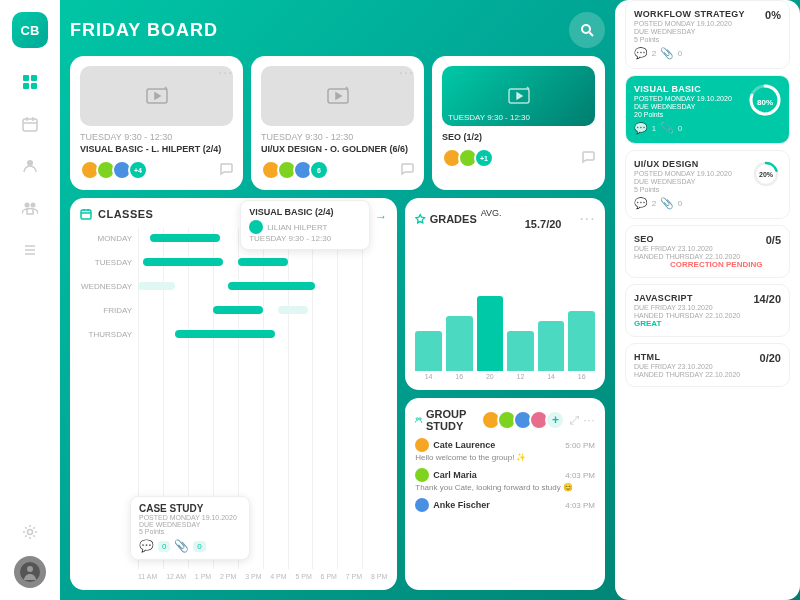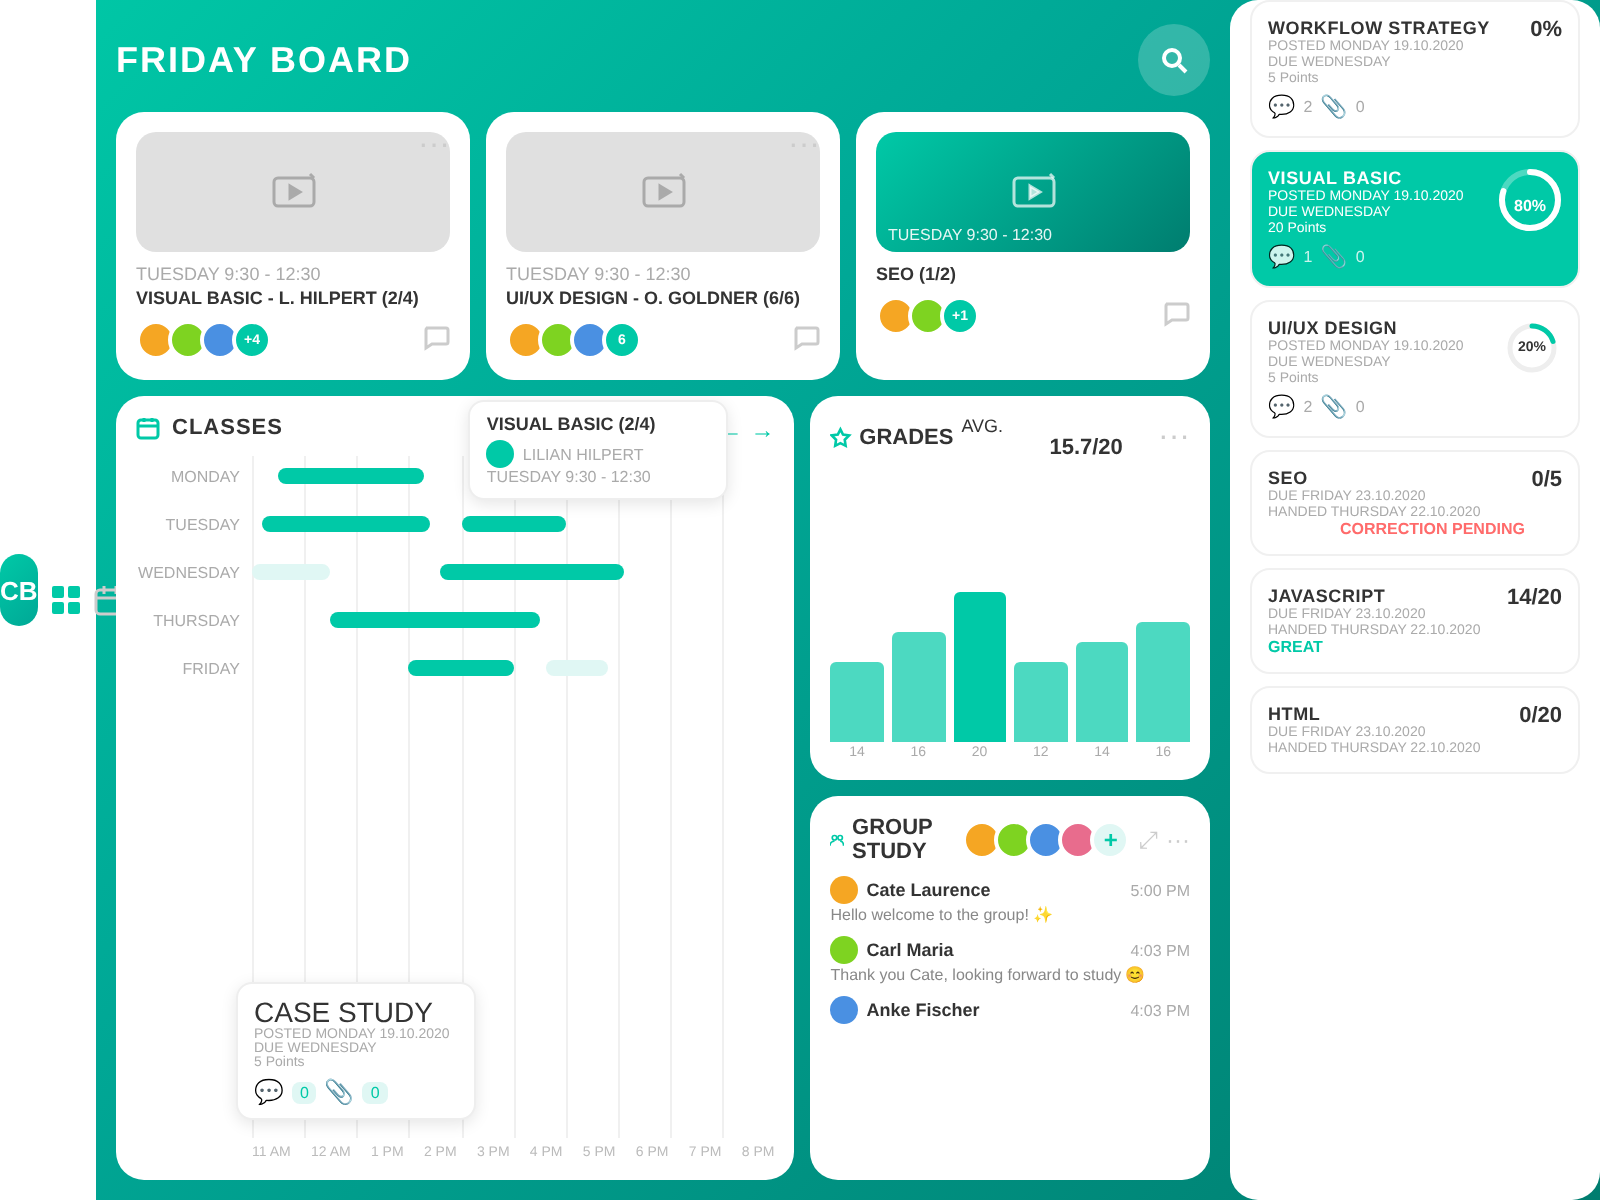--- a/index.html
+++ b/index.html
@@ -7,24 +7,24 @@
       font-family: 'Segoe UI', Arial, sans-serif;
       background: linear-gradient(135deg, #00c9a7 0%, #00a896 40%, #007d6f 100%);
       width: 800px;
       height: 600px;
       overflow: hidden;
       display: flex;
     }
 
     
     .sidebar {
-      width: 48px;
+      width: 60px;
       background: white;
       display: flex;
-      flex-direction: row;
+      flex-direction: column;
       align-items: center;
       padding: 12px 0;
       gap: 6px;
       flex-shrink: 0;
       border-radius: 0 0 0 0;
     }
     .sidebar-logo {
       width: 36px;
       height: 36px;
       background: linear-gradient(135deg, #00c9a7, #00a896);
@@ -310,22 +310,22 @@
       left: 60px;
       background: white;
       border: 1px solid #eee;
       border-radius: 8px;
       padding: 6px 8px;
       box-shadow: 0 2px 8px rgba(0,0,0,0.1);
       z-index: 10;
       min-width: 120px;
     }
     .case-title {
-      font-size: 14px;
-      font-weight: 400;
+      font-size: 10px;
+      font-weight: 700;
       color: #333;
     }
     .case-date {
       font-size: 7px;
       color: #aaa;
     }
     .case-actions {
       display: flex;
       align-items: center;
       gap: 4px;
@@ -825,30 +825,30 @@
           </div>
         </div>
         <div class="day-row">
           <div class="day-label">WEDNESDAY</div>
           <div class="day-bars">
             <div class="bar light" style="width:15%;margin-left:0%;"></div>
             <div class="bar" style="width:35%;margin-left:20%;"></div>
           </div>
         </div>
         <div class="day-row">
-          <div class="day-label">THURSDAY</div>
-          <div class="day-bars">
-            <div class="bar" style="width:40%;margin-left:15%;"></div>
-          </div>
-        </div>
-        <div class="day-row">
           <div class="day-label">FRIDAY</div>
           <div class="day-bars">
             <div class="bar" style="width:20%;margin-left:30%;"></div>
             <div class="bar light" style="width:12%;margin-left:5%;"></div>
+          </div>
+        </div>
+        <div class="day-row">
+          <div class="day-label">THURSDAY</div>
+          <div class="day-bars">
+            <div class="bar" style="width:40%;margin-left:15%;"></div>
           </div>
         </div>
       </div>
 
       <div class="time-axis">
         <span class="time-label">11 AM</span>
         <span class="time-label">12 AM</span>
         <span class="time-label">1 PM</span>
         <span class="time-label">2 PM</span>
         <span class="time-label">3 PM</span>

